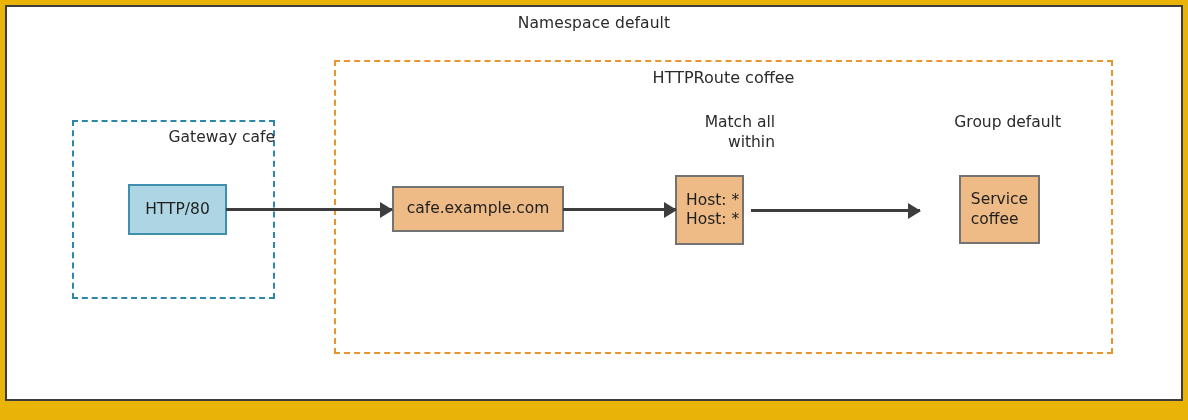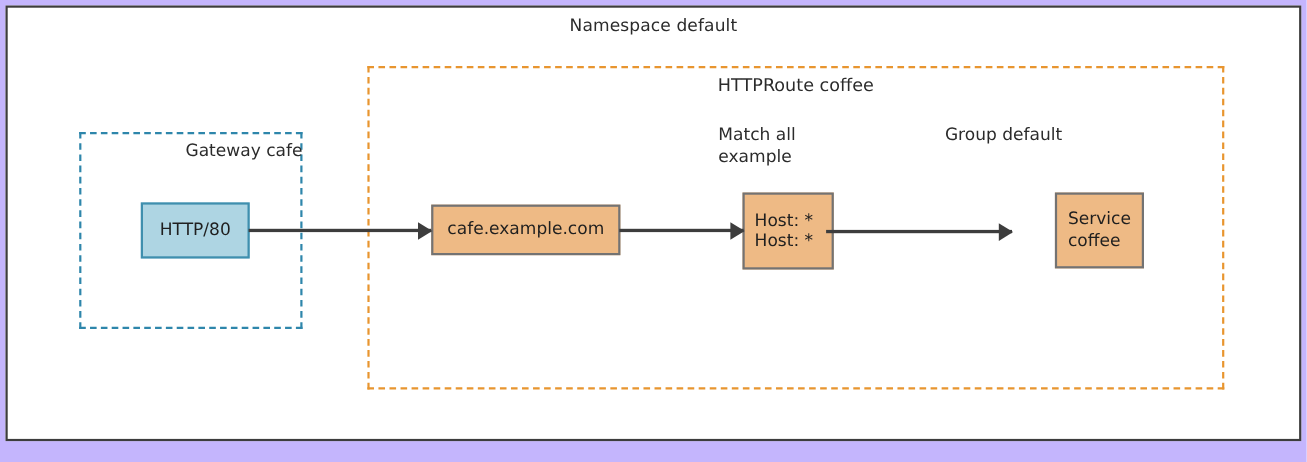--- a/index.html
+++ b/index.html
@@ -7,21 +7,21 @@
     padding: 0;
     background: #ffffff;
   }
   body {
     font-family: "DejaVu Sans", sans-serif;
   }
   #canvas {
     position: relative;
     width: 1188px;
     height: 420px;
-    background: #c4b5fd;
+    background: #eab308;
     overflow: hidden;
   }
 
   
   .ns-frame {
     position: absolute;
     left: 5px;
     top: 5px;
     width: 1178px;
     height: 396px;
@@ -97,32 +97,32 @@
     background: #aed5e3;
     border: 2px solid #3f8fae;
   }
   .node-orange {
     background: #eeba85;
     border: 2px solid #737373;
   }
 
   #node-http80  { left: 128px; top: 184px; width: 99px;  height: 51px; }
   #node-cafe    { left: 392px; top: 186px; width: 172px; height: 46px; }
-  #node-match   { left: 675px; top: 175px; width: 83px;  height: 70px;
+  #node-match   { left: 675px; top: 175px; width: 69px;  height: 70px;
                   justify-content: flex-start; padding-left: 9px; text-align: left; }
   #node-service { left: 959px; top: 175px; width: 81px;  height: 69px; }
 
   .node-lines {
     display: block;
   }
 
   
   .caption {
     position: absolute;
-    text-align: left;
+    text-align: right;
     font-size: 15.5px;
     color: #2b2b2b;
     line-height: 1.28;
     z-index: 3;
   }
   #caption-match   { left: 653px; top: 113px; width: 122px; }
   #caption-service { left: 859px; top: 113px; width: 202px; }
 
   
   .arrow {
@@ -156,21 +156,21 @@
   <div class="ns-title">Namespace default</div>
 
   <div class="route-frame"></div>
   <div class="route-title">HTTPRoute coffee</div>
 
   <div class="gw-frame"></div>
   <div class="gw-title">Gateway cafe</div>
 
   <div class="caption" id="caption-match">
     <span class="node-lines">Match all</span>
-    <span class="node-lines">example</span>
+    <span class="node-lines">within</span>
   </div>
 
   <div class="caption" id="caption-service">
     <span class="node-lines">Group default</span>
   </div>
 
   <div class="arrow" id="arrow-1"></div>
   <div class="arrow" id="arrow-2"></div>
   <div class="arrow" id="arrow-3"></div>
 

